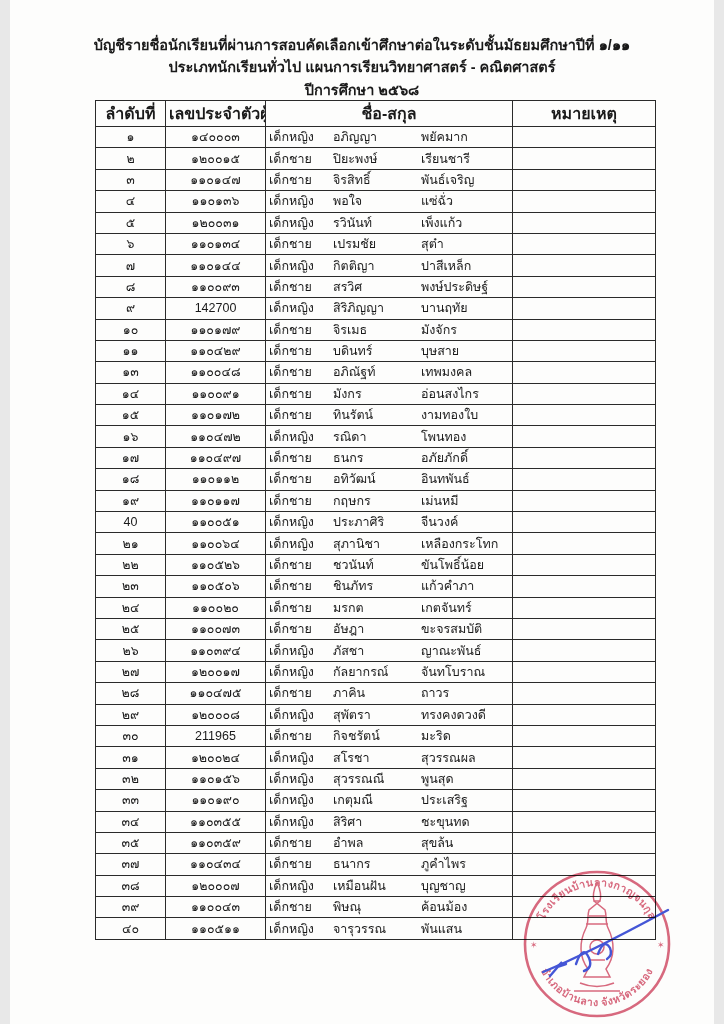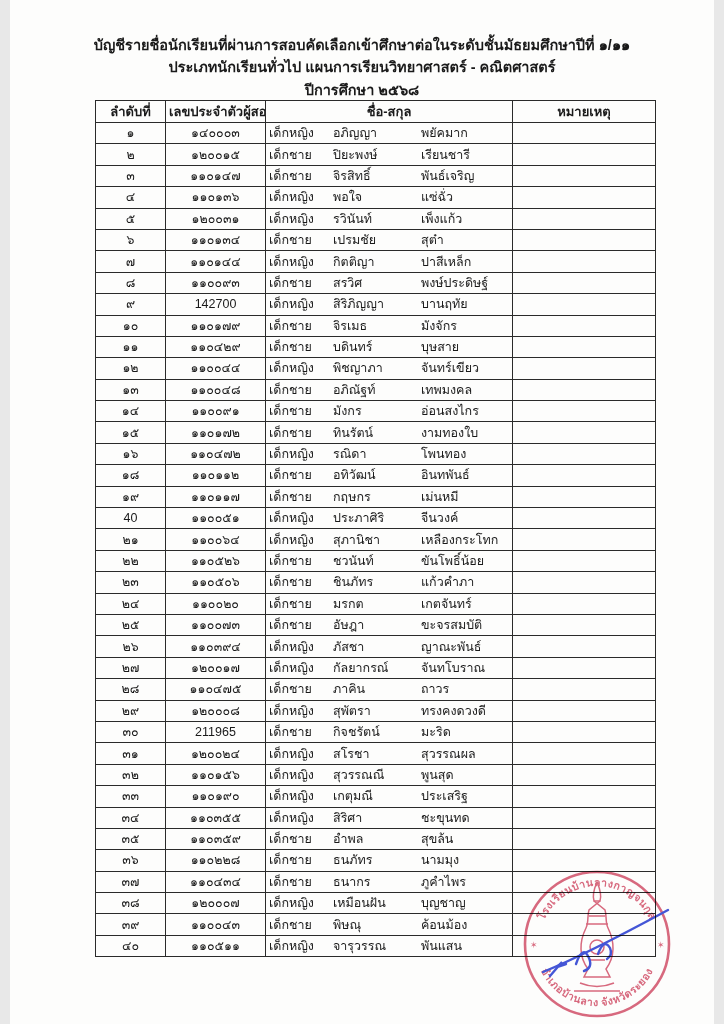--- a/index.html
+++ b/index.html
@@ -22,21 +22,21 @@
     width:560px;
     border-collapse:collapse;table-layout:fixed;
     font-size:12.5px;
   }
   table.students th, table.students td{
     border:1px solid #2a2a2a;
     padding:0 3px;
     height:20.4px;
     overflow:hidden;white-space:nowrap;
   }
-  table.students th{font-weight:bold;font-size:13px;height:21px;text-align:center;}
+  table.students th{font-weight:bold;font-size:16px;height:21px;text-align:center;}
   td.c-center{text-align:center;}
   td.name-cell{padding-left:8px;}
   .name-cell .prefix{display:inline-block;width:64px;}
   .name-cell .fname{display:inline-block;width:88px;}
   .name-cell .lname{display:inline-block;}
   .col-no{width:70px;}
   .col-id{width:100px;}
   .col-name{width:247px;}
   .col-remark{width:143px;}
   .stamp{
@@ -134,26 +134,20 @@
           <td class="name-cell"><span class="prefix">เด็กชาย</span><span class="fname">จิรเมธ</span><span class="lname">มังจักร</span></td>
           <td></td>
         </tr>
         <tr>
           <td class="c-center">๑๑</td>
           <td class="c-center">๑๑๐๔๒๙</td>
           <td class="name-cell"><span class="prefix">เด็กชาย</span><span class="fname">บดินทร์</span><span class="lname">บุษสาย</span></td>
           <td></td>
         </tr>
         <tr>
-          <td class="c-center">๑๒</td>
-          <td class="c-center">๑๑๐๐๔๔</td>
-          <td class="name-cell"><span class="prefix">เด็กหญิง</span><span class="fname">พิชญาภา</span><span class="lname">จันทร์เขียว</span></td>
-          <td></td>
-        </tr>
-        <tr>
           <td class="c-center">๑๓</td>
           <td class="c-center">๑๑๐๐๔๘</td>
           <td class="name-cell"><span class="prefix">เด็กชาย</span><span class="fname">อภิณัฐท์</span><span class="lname">เทพมงคล</span></td>
           <td></td>
         </tr>
         <tr>
           <td class="c-center">๑๔</td>
           <td class="c-center">๑๑๐๐๙๑</td>
           <td class="name-cell"><span class="prefix">เด็กชาย</span><span class="fname">มังกร</span><span class="lname">อ่อนสงไกร</span></td>
           <td></td>
@@ -164,20 +158,26 @@
           <td class="name-cell"><span class="prefix">เด็กชาย</span><span class="fname">ทินรัตน์</span><span class="lname">งามทองใบ</span></td>
           <td></td>
         </tr>
         <tr>
           <td class="c-center">๑๖</td>
           <td class="c-center">๑๑๐๔๗๒</td>
           <td class="name-cell"><span class="prefix">เด็กหญิง</span><span class="fname">รณิดา</span><span class="lname">โพนทอง</span></td>
           <td></td>
         </tr>
         <tr>
+          <td class="c-center">๑๗</td>
+          <td class="c-center">๑๑๐๔๙๗</td>
+          <td class="name-cell"><span class="prefix">เด็กชาย</span><span class="fname">ธนกร</span><span class="lname">อภัยภักดิ์</span></td>
+          <td></td>
+        </tr>
+        <tr>
           <td class="c-center">๑๘</td>
           <td class="c-center">๑๑๐๑๑๒</td>
           <td class="name-cell"><span class="prefix">เด็กชาย</span><span class="fname">อทิวัฒน์</span><span class="lname">อินทพันธ์</span></td>
           <td></td>
         </tr>
         <tr>
           <td class="c-center">๑๙</td>
           <td class="c-center">๑๑๐๑๑๗</td>
           <td class="name-cell"><span class="prefix">เด็กชาย</span><span class="fname">กฤษกร</span><span class="lname">เม่นหมี</span></td>
           <td></td>
@@ -269,26 +269,20 @@
         <tr>
           <td class="c-center">๓๔</td>
           <td class="c-center">๑๑๐๓๕๕</td>
           <td class="name-cell"><span class="prefix">เด็กหญิง</span><span class="fname">สิริศา</span><span class="lname">ชะขุนทด</span></td>
           <td></td>
         </tr>
         <tr>
           <td class="c-center">๓๕</td>
           <td class="c-center">๑๑๐๓๕๙</td>
           <td class="name-cell"><span class="prefix">เด็กชาย</span><span class="fname">อำพล</span><span class="lname">สุขล้น</span></td>
-          <td></td>
-        </tr>
-        <tr>
-          <td class="c-center">๓๖</td>
-          <td class="c-center">๑๑๐๒๒๘</td>
-          <td class="name-cell"><span class="prefix">เด็กชาย</span><span class="fname">ธนภัทร</span><span class="lname">นามมุง</span></td>
           <td></td>
         </tr>
         <tr>
           <td class="c-center">๓๗</td>
           <td class="c-center">๑๑๐๔๓๔</td>
           <td class="name-cell"><span class="prefix">เด็กชาย</span><span class="fname">ธนากร</span><span class="lname">ภูคำไพร</span></td>
           <td></td>
         </tr>
         <tr>
           <td class="c-center">๓๘</td>

